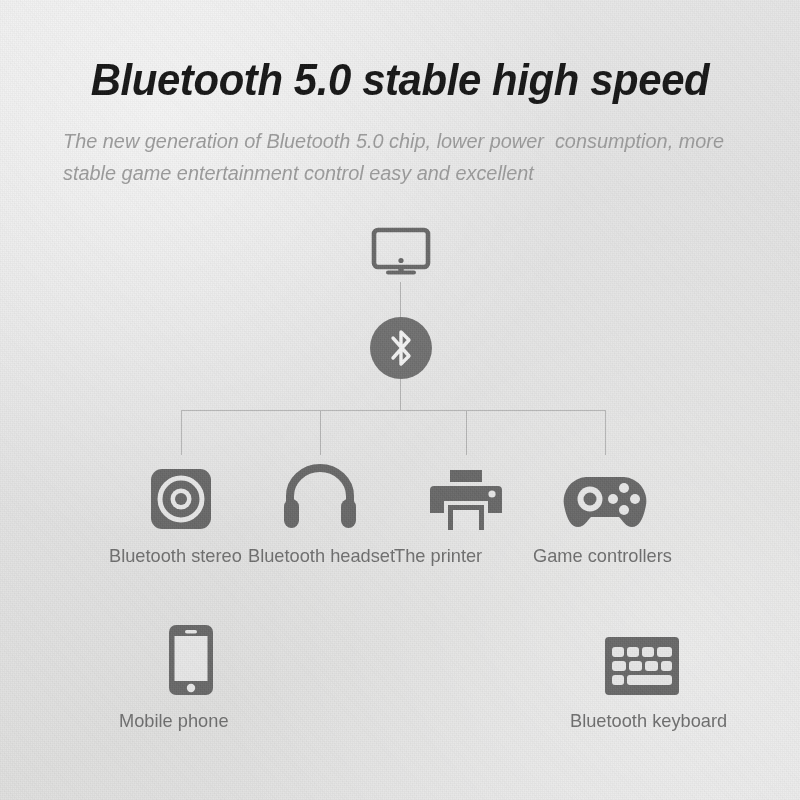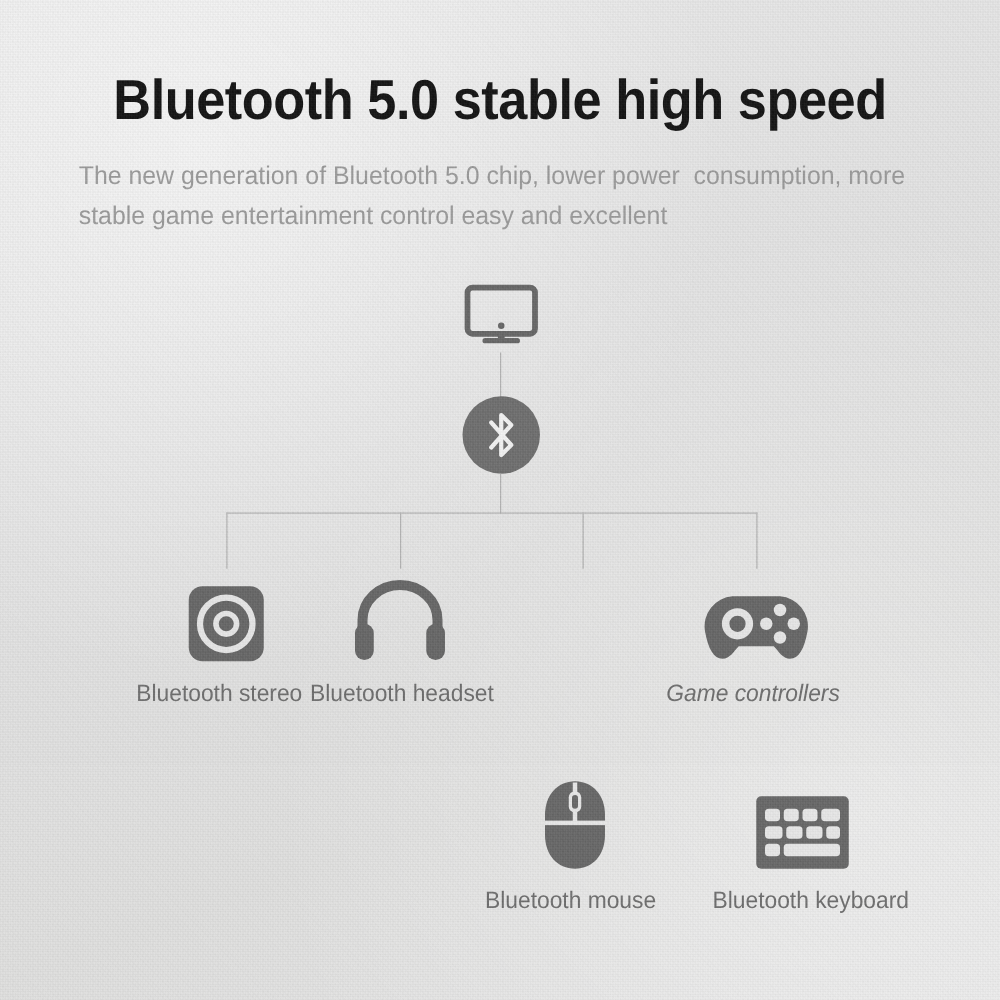--- a/index.html
+++ b/index.html
@@ -35,20 +35,21 @@
       repeating-linear-gradient(45deg,  rgba(0,0,0,0.018) 0px, rgba(0,0,0,0.018) 1px, rgba(255,255,255,0.022) 1px, rgba(255,255,255,0.022) 3px),
       repeating-linear-gradient(118deg, rgba(0,0,0,0.014) 0px, rgba(0,0,0,0.014) 1px, rgba(255,255,255,0.02) 1px, rgba(255,255,255,0.02) 3px);
   }
 
   
   #headings {
     position: absolute;
     left: 0; right: 0;
     top: 56px;
     text-align: center;
+    font-style: italic;
   }
   #title {
     font-size: 45px;
     font-weight: bold;
     color: #131313;
     letter-spacing: -0.4px;
     line-height: 1.05;
     margin: 0;
     transform: scaleX(0.93);
     transform-origin: center;
@@ -180,50 +181,61 @@
       <div class="glyph">
         <svg width="80" height="68" viewBox="0 0 80 68" aria-hidden="true">
           <path class="stroke" d="M 10 46 L 10 33 A 30 28 0 0 1 70 33 L 70 46" stroke-width="8" stroke-linecap="round"></path>
           <rect class="fill" x="4" y="36" width="15" height="29" rx="7.5" ry="7.5"></rect>
           <rect class="fill" x="61" y="36" width="15" height="29" rx="7.5" ry="7.5"></rect>
         </svg>
       </div>
       <div class="cap">Bluetooth headset</div>
     </div>
 
-
-    <div class="dev" style="left:530px; top:455px;font-style:italic;">
+    <div class="dev" style="left:391px; top:455px;">
+      <div class="glyph">
+        <svg width="72" height="62" viewBox="0 0 72 62" aria-hidden="true">
+          <rect class="fill" x="20" y="1" width="32" height="12"></rect>
+          <path class="fill" d="M 4 17 h 64 a 4 4 0 0 1 4 4 v 23 h -14 v -12 h -44 v 12 h -14 v -23 a 4 4 0 0 1 4 -4 z"></path>
+          <circle cx="62" cy="25" r="3.6" fill="#e6e6e6"></circle>
+          <rect class="fill" x="18" y="36" width="36" height="25"></rect>
+          <rect x="23" y="41" width="26" height="20" fill="#e6e6e6"></rect>
+        </svg>
+      </div>
+      <div class="cap">The printer</div>
+    </div>
+
+    <div class="dev" style="left:530px; top:455px;">
       <div class="glyph">
         <svg width="86" height="60" viewBox="0 0 86 60" aria-hidden="true">
           <path class="fill" d="M 24 6 h 38 a 24 24 0 0 1 22 28 c -2.5 14 -7 22 -14 22 c -6 0 -9 -6 -13 -10 h -28 c -4 4 -7 10 -13 10 c -7 0 -11.5 -8 -14 -22 a 24 24 0 0 1 22 -28 z"></path>
           <circle cx="28" cy="28" r="12.5" fill="#e6e6e6"></circle>
           <circle class="fill" cx="28" cy="28" r="6.5"></circle>
           <circle cx="62" cy="17" r="5" fill="#e6e6e6"></circle>
           <circle cx="73" cy="28" r="5" fill="#e6e6e6"></circle>
           <circle cx="51" cy="28" r="5" fill="#e6e6e6"></circle>
           <circle cx="62" cy="39" r="5" fill="#e6e6e6"></circle>
         </svg>
       </div>
       <div class="cap">Game controllers</div>
     </div>
 
-
-
-    <div class="dev" style="left:385px; top:620px;">
-      <div class="glyph">
-        <svg width="52" height="72" viewBox="0 0 52 72" aria-hidden="true">
-          <path class="fill" d="M 26 1 C 12 1 2 12 2 28 v 16 c 0 16 10 27 24 27 s 24 -11 24 -27 v -16 c 0 -16 -10 -27 -24 -27 z"></path>
-          <rect x="2" y="32.5" width="48" height="3.6" fill="#e6e6e6"></rect>
-          <rect x="24.2" y="2" width="3.6" height="31" fill="#e6e6e6"></rect>
-          <rect x="21" y="9" width="10" height="17" rx="5" ry="5" fill="#e6e6e6"></rect>
-          <rect class="fill" x="23.6" y="12" width="4.8" height="11" rx="2.4" ry="2.4"></rect>
-        </svg>
-      </div>
-      <div class="cap">Bluetooth mouse</div>
-    </div>
+    <div class="dev" style="left:116px; top:620px;">
+      <div class="glyph">
+        <svg width="46" height="72" viewBox="0 0 46 72" aria-hidden="true">
+          <rect class="fill" x="1" y="1" width="44" height="70" rx="7" ry="7"></rect>
+          <rect x="6.5" y="12" width="33" height="45" fill="#e6e6e6"></rect>
+          <rect x="17" y="6" width="12" height="3.4" rx="1.7" fill="#e6e6e6"></rect>
+          <circle cx="23" cy="64" r="4.2" fill="#e6e6e6"></circle>
+        </svg>
+      </div>
+      <div class="cap">Mobile phone</div>
+    </div>
+
+
 
     <div class="dev" style="left:567px; top:620px;">
       <div class="glyph">
         <svg width="76" height="60" viewBox="0 0 76 60" aria-hidden="true">
           <rect class="fill" x="1" y="1" width="74" height="58" rx="4" ry="4"></rect>
           <g fill="#e6e6e6">
             <rect x="8" y="11" width="12" height="10" rx="3"></rect>
             <rect x="23" y="11" width="12" height="10" rx="3"></rect>
             <rect x="38" y="11" width="12" height="10" rx="3"></rect>
             <rect x="53" y="11" width="15" height="10" rx="3"></rect>

